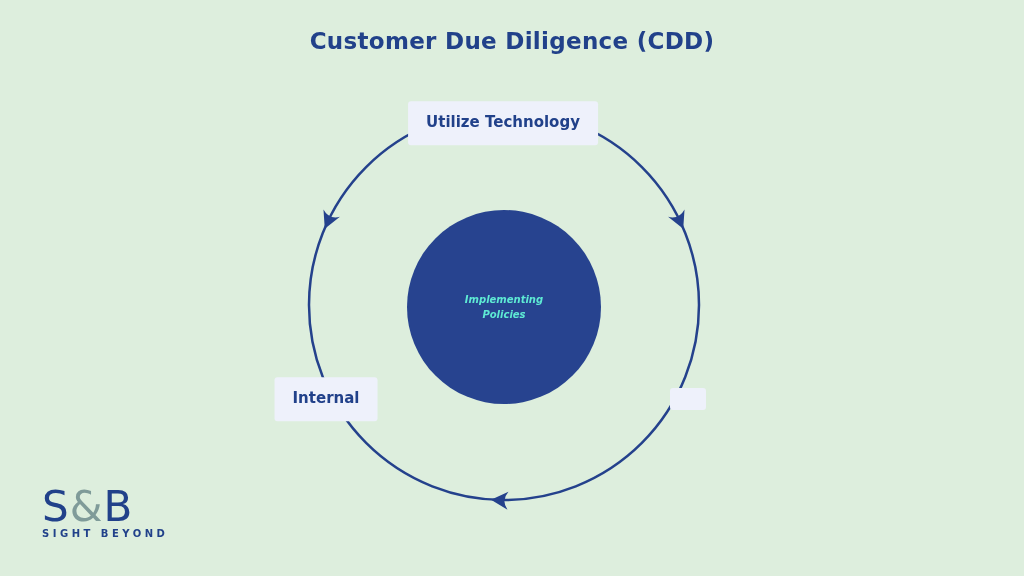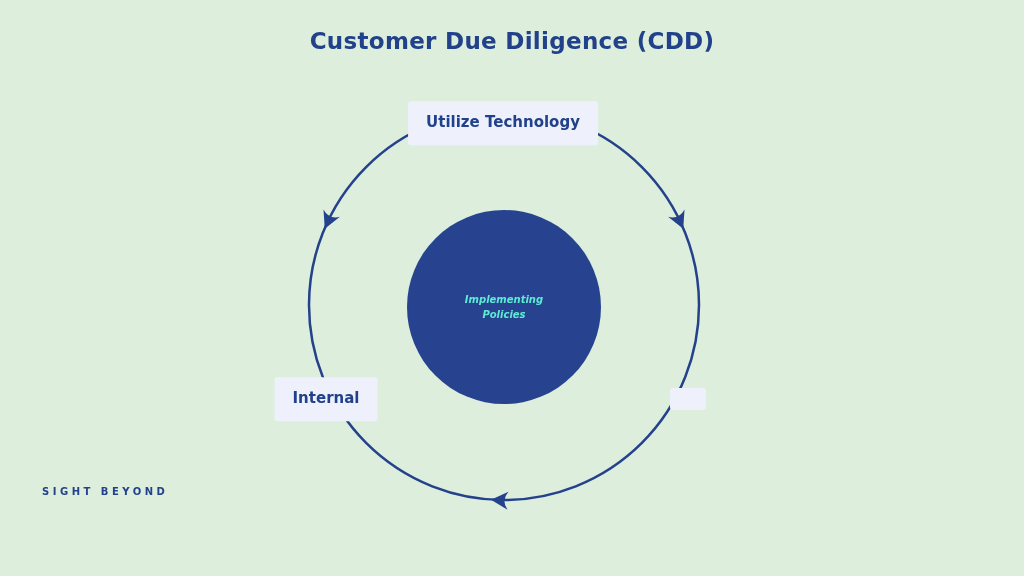--- a/index.html
+++ b/index.html
@@ -119,16 +119,19 @@
 
   <div class="node node-right">
   </div>
 
   <div class="center-circle">
     <span>Implementing</span>
     <span>Policies</span>
   </div>
 
   <div class="logo">
+    <div class="logo-mark">
+      <span>S</span><span class="amp">&amp;</span><span>B</span>
+    </div>
     <div class="logo-tagline">SIGHT BEYOND</div>
   </div>
 
 </div>
 
 </body></html>

